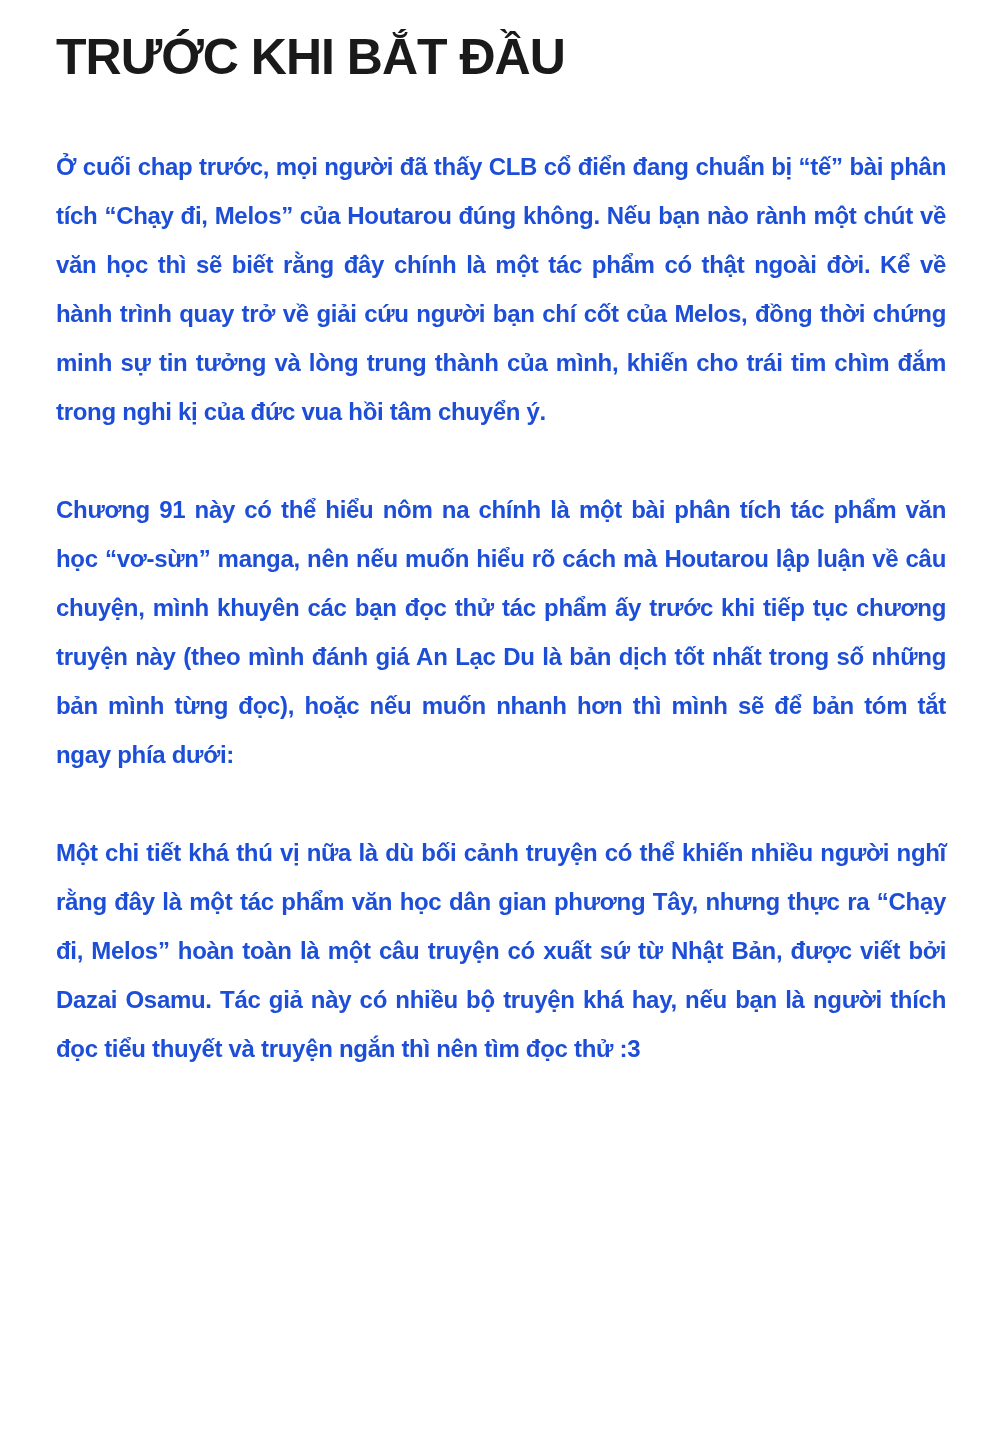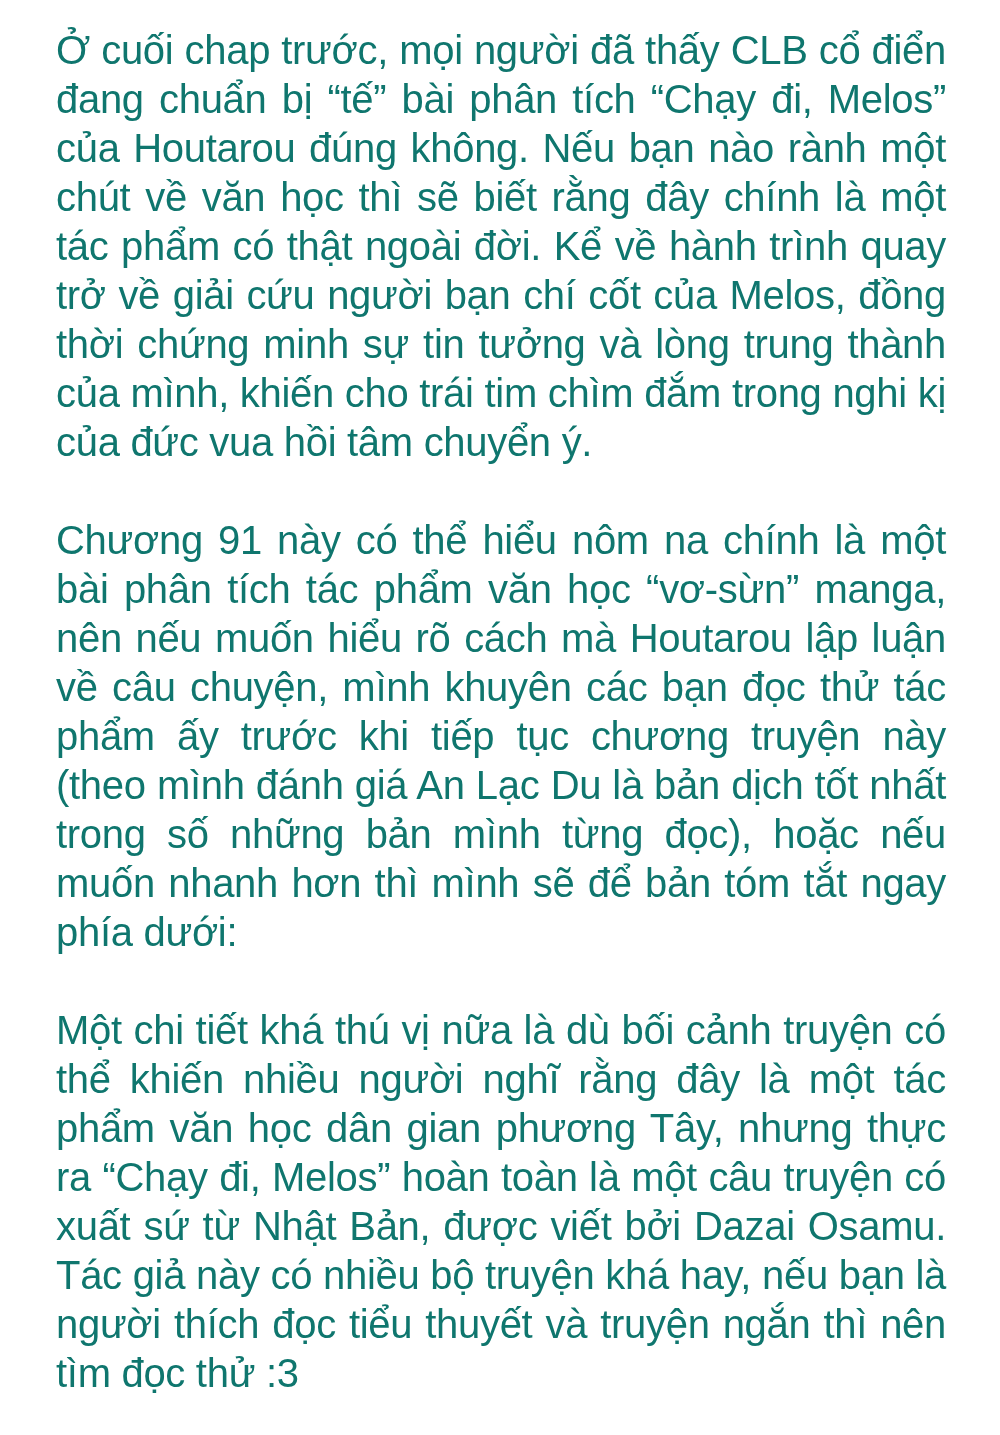--- a/index.html
+++ b/index.html
@@ -28,35 +28,36 @@
       font-weight: 800;
       letter-spacing: -1px;
       color: #1a1a1a;
       white-space: nowrap;
     }
     .body-text {
       width: 100%;
     }
     .para {
       margin: 0 0 49px 0;
-      font-size: 40px;
+      font-size: 24px;
       line-height: 49px;
-      font-weight: 400;
+      font-weight: 700;
       letter-spacing: -0.3px;
       text-align: justify;
-      color: #0f766e;
+      color: #1d4ed8;
     }
     .para:last-child {
       margin-bottom: 16px;
     }
   </style>
 </head>
 <body>
 
 <div class="page">
+  <h1 class="title">TRƯỚC KHI BẮT ĐẦU</h1>
 
   <div class="body-text">
     <p class="para">Ở cuối chap trước, mọi người đã thấy CLB cổ điển đang chuẩn bị “tế” bài phân tích “Chạy đi, Melos” của Houtarou đúng không. Nếu bạn nào rành một chút về văn học thì sẽ biết rằng đây chính là một tác phẩm có thật ngoài đời. Kể về hành trình quay trở về giải cứu người bạn chí cốt của Melos, đồng thời chứng minh sự tin tưởng và lòng trung thành của mình, khiến cho trái tim chìm đắm trong nghi kị của đức vua hồi tâm chuyển ý.</p>
 
     <p class="para">Chương 91 này có thể hiểu nôm na chính là một bài phân tích tác phẩm văn học “vơ-sừn” manga, nên nếu muốn hiểu rõ cách mà Houtarou lập luận về câu chuyện, mình khuyên các bạn đọc thử tác phẩm ấy trước khi tiếp tục chương truyện này (theo mình đánh giá An Lạc Du là bản dịch tốt nhất trong số những bản mình từng đọc), hoặc nếu muốn nhanh hơn thì mình sẽ để bản tóm tắt ngay phía dưới:</p>
 
     <p class="para">Một chi tiết khá thú vị nữa là dù bối cảnh truyện có thể khiến nhiều người nghĩ rằng đây là một tác phẩm văn học dân gian phương Tây, nhưng thực ra “Chạy đi, Melos” hoàn toàn là một câu truyện có xuất sứ từ Nhật Bản, được viết bởi Dazai Osamu. Tác giả này có nhiều bộ truyện khá hay, nếu bạn là người thích đọc tiểu thuyết và truyện ngắn thì nên tìm đọc thử :3</p>
   </div>
 </div>
 

